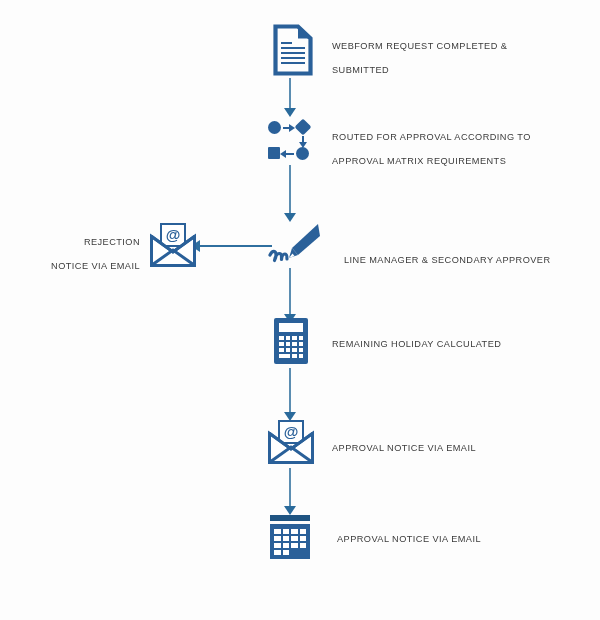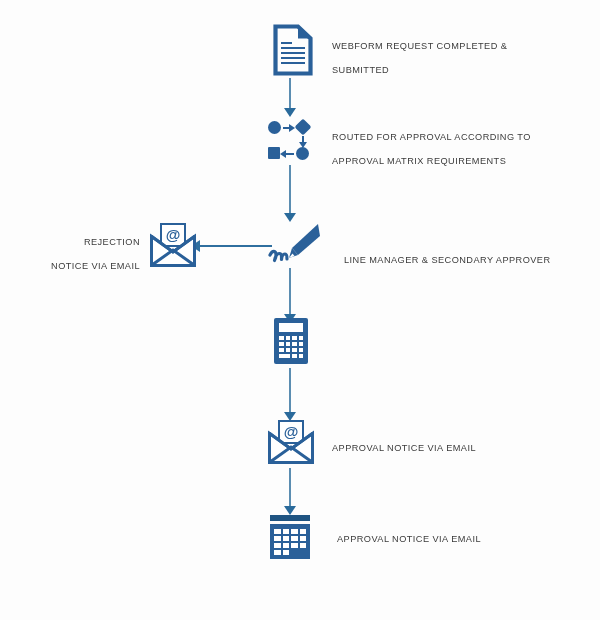--- a/index.html
+++ b/index.html
@@ -310,20 +310,21 @@
         <span></span>
           <span></span>
           <span></span>
           <span></span>
         <span class="wide"></span>
           <span></span>
           <span></span>
       </div>
     </div>
   </div>
+  <div class="label" style="left:332px; top:332px; width:240px;">REMAINING HOLIDAY CALCULATED</div>
 
   <div class="node" style="left:268px; top:420px;">
     <div class="icon-box" style="width:46px; height:44px;">
       <svg width="46" height="44" viewBox="0 0 46 44" xmlns="http://www.w3.org/2000/svg">
         <rect x="11" y="1" width="24" height="22" fill="#ffffff" stroke="#2a6099" stroke-width="2"></rect>
         <text x="23" y="17" font-family="Liberation Sans, sans-serif" font-size="15" font-weight="bold" fill="#2a6099" text-anchor="middle">@</text>
         <path d="M1 13 L23 29 L45 13 L45 43 L1 43 Z" fill="#2a6099"></path>
         <path d="M3 41 L22 26 L43 41 Z" fill="#ffffff"></path>
         <path d="M23 30 L3 15 L3 40 Z" fill="#ffffff"></path>
         <path d="M23 30 L43 15 L43 40 Z" fill="#ffffff"></path>

